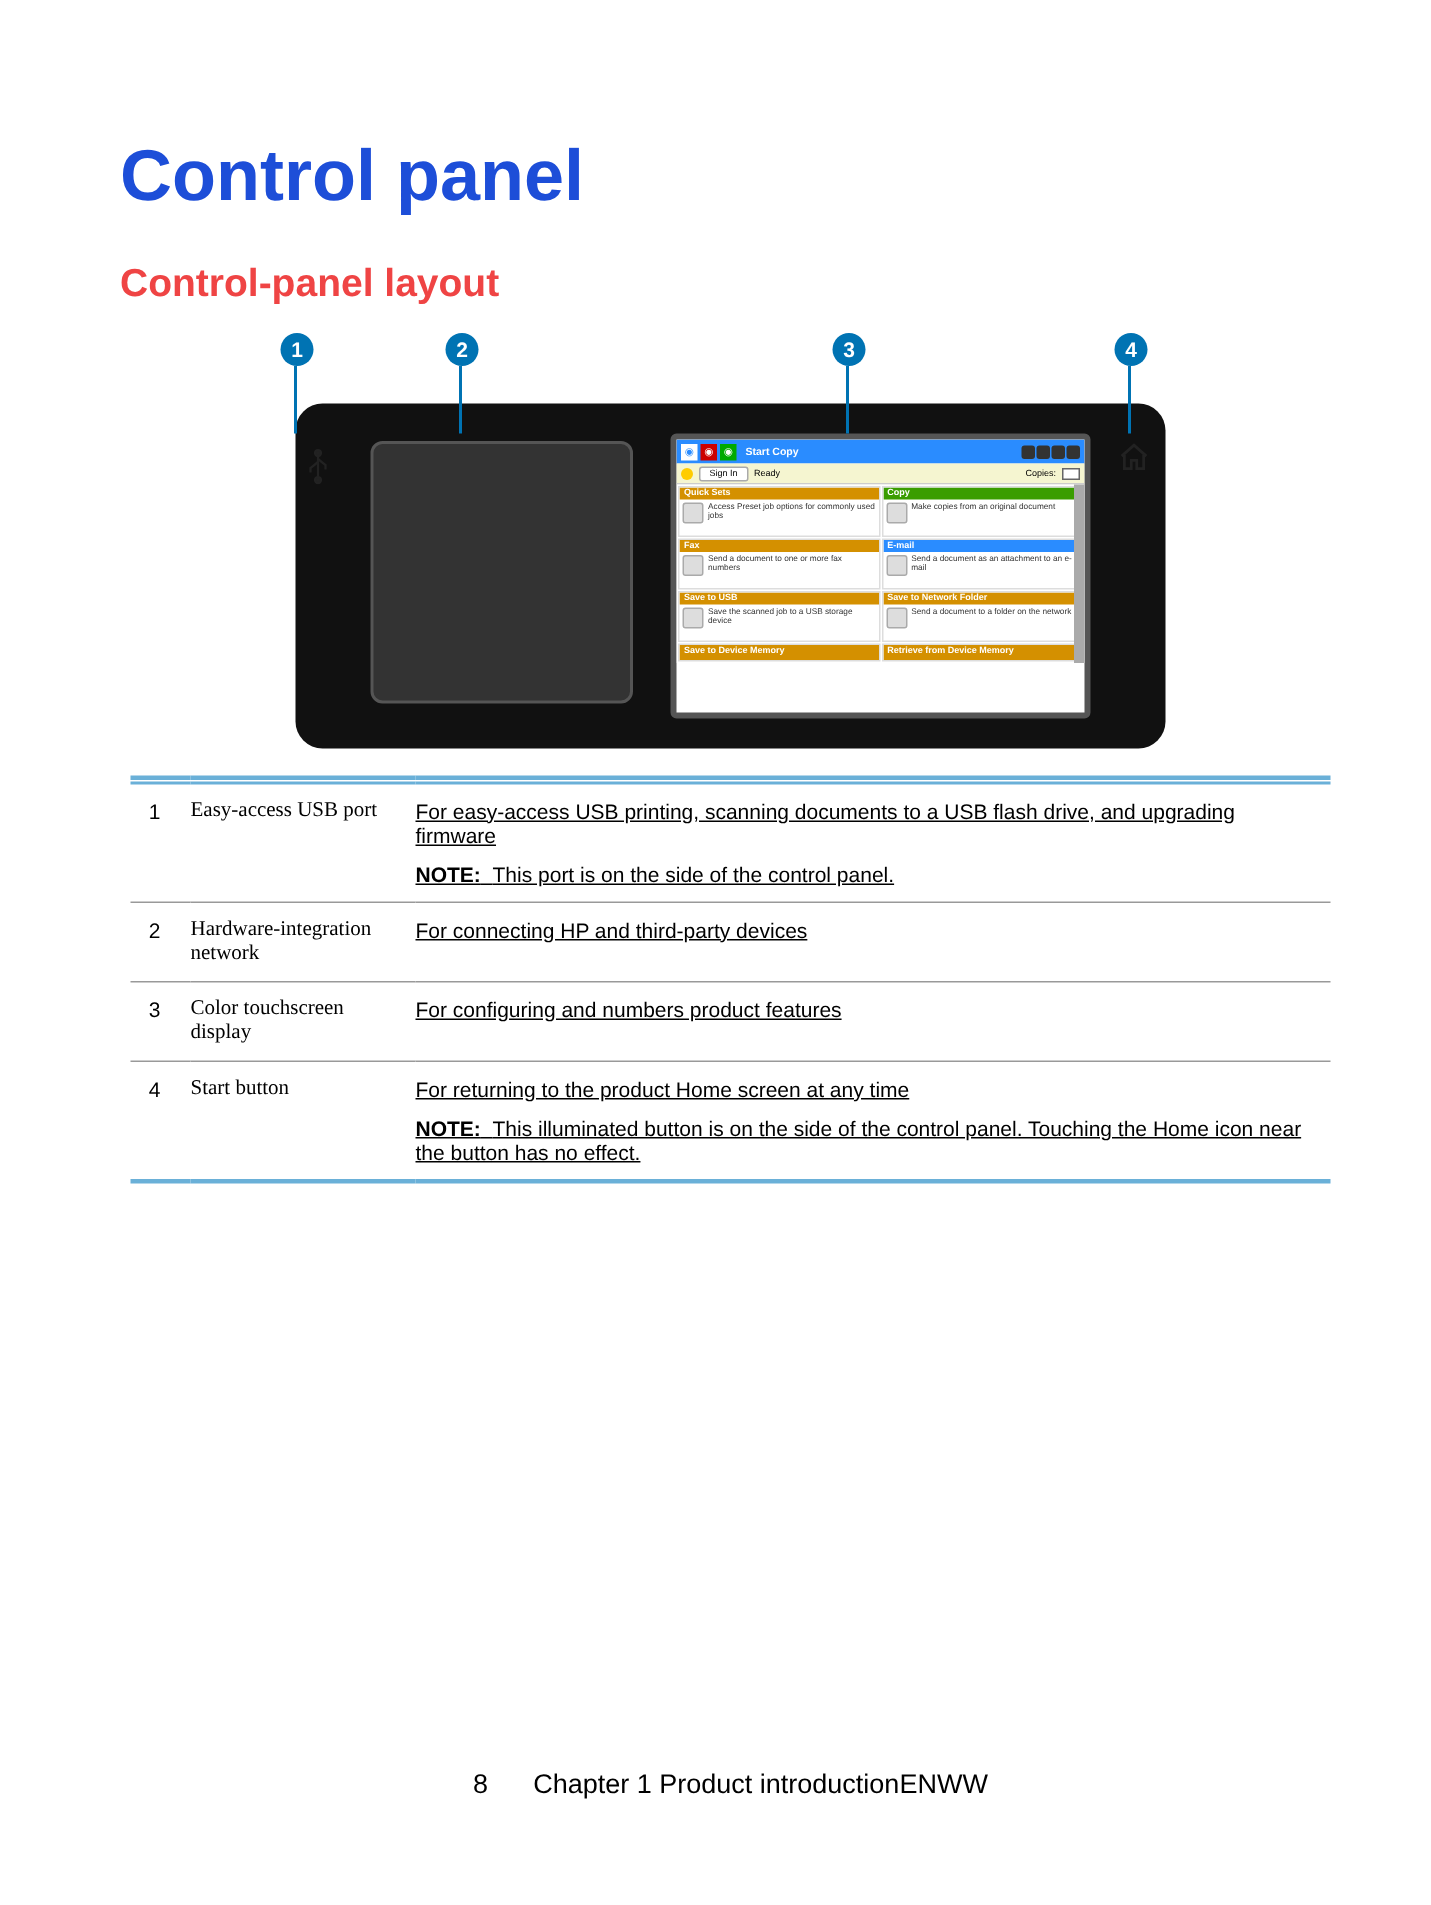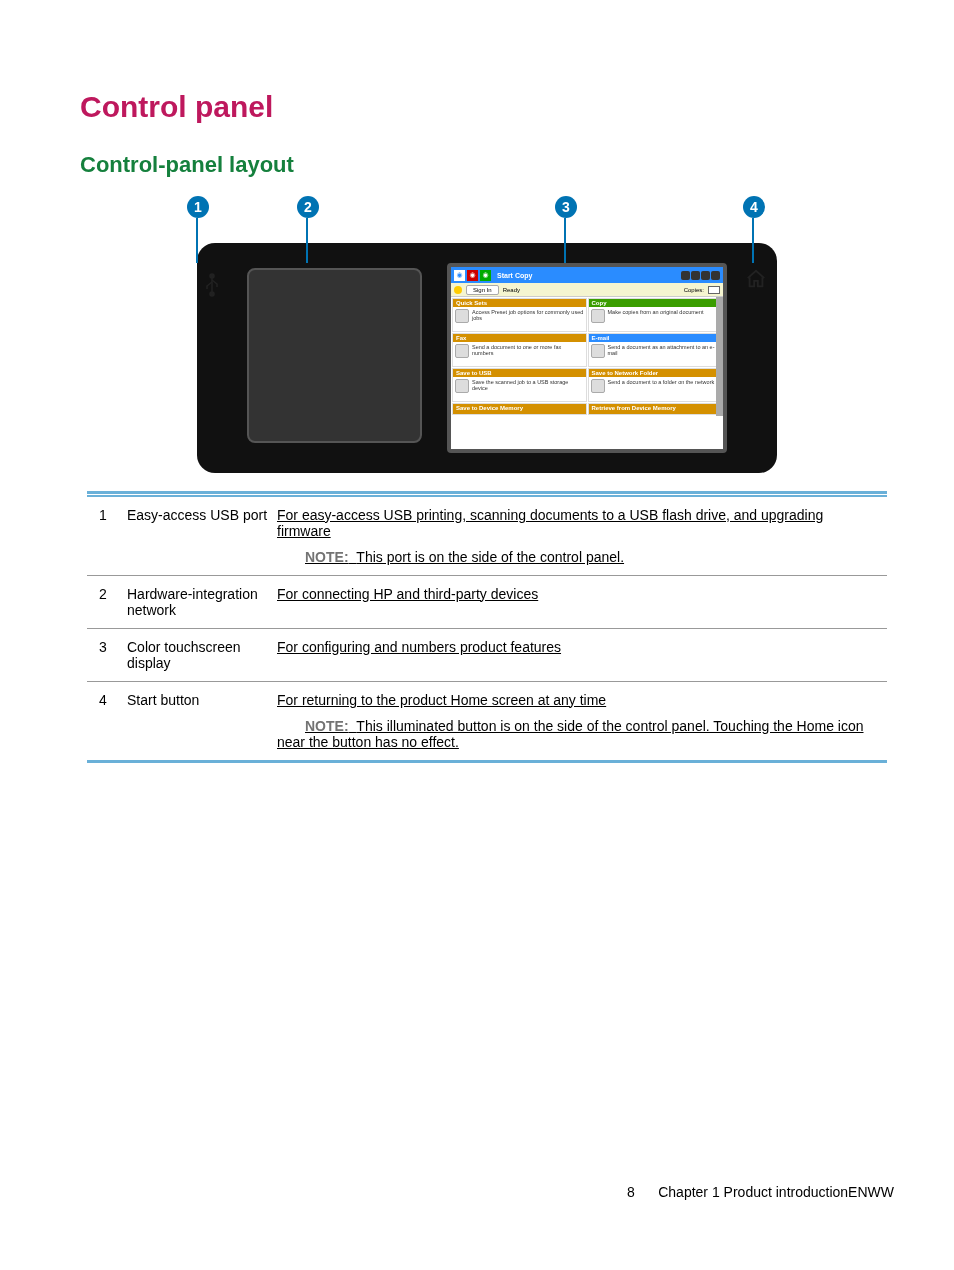--- a/index.html
+++ b/index.html
@@ -6,29 +6,29 @@
   body {
     width: 954px;
     height: 1270px;
     background: #fff;
     font-family: "Arial Narrow", Arial, sans-serif;
     position: relative;
     padding: 90px 60px 0 80px;
     color: #000;
   }
   h1 {
-    color: #be185d;
-    font-size: 30px;
+    color: #1d4ed8;
+    font-size: 48px;
     font-weight: bold;
     margin-bottom: 28px;
     font-family: Arial, sans-serif;
   }
   h2 {
-    color: #15803d;
-    font-size: 22px;
+    color: #ef4444;
+    font-size: 26px;
     font-weight: bold;
     margin-bottom: 20px;
     font-family: Arial, sans-serif;
   }
   .diagram-wrap {
     position: relative;
     width: 640px;
     margin: 0 auto 18px;
     padding-top: 45px;
   }
@@ -229,39 +229,38 @@
   }
   table.legend thead tr { border-top: 3px solid #6ab0d8; border-bottom: 2px solid #6ab0d8; height: 3px; }
   table.legend tbody td {
     border-bottom: 1px solid #999;
     padding: 10px 8px 10px 0;
     vertical-align: top;
     font-family: "Arial Narrow", Arial, sans-serif;
   }
   table.legend tbody tr:last-child td { border-bottom: 3px solid #6ab0d8; }
   table.legend .num { width: 40px; text-align: center; }
-  table.legend .name { width: 150px; }
+  table.legend .name { width: 150px; font-family: Liberation Serif, serif; }
   .note-label {
-    color: #737373;
+    color: #000000;
     font-weight: bold;
     font-family: Arial, sans-serif;
-    margin-left: 28px;
   }
   .desc p { margin-bottom: 10px; text-decoration: underline; }
   .desc p:last-child { margin-bottom: 0; }
 
   .footer {
     position: absolute;
     bottom: 70px;
     left: 80px;
     right: 60px;
-    font-size: 14px;
+    font-size: 18px;
     font-family: "Arial Narrow", Arial, sans-serif;
     display: flex;
-    justify-content: flex-end;
+    justify-content: center;
   }
 </style>
 </head>
 <body>
 
 <h1>Control panel</h1>
 <h2>Control-panel layout</h2>
 
 <div class="diagram-wrap">
   <div class="callout c1">1</div>

